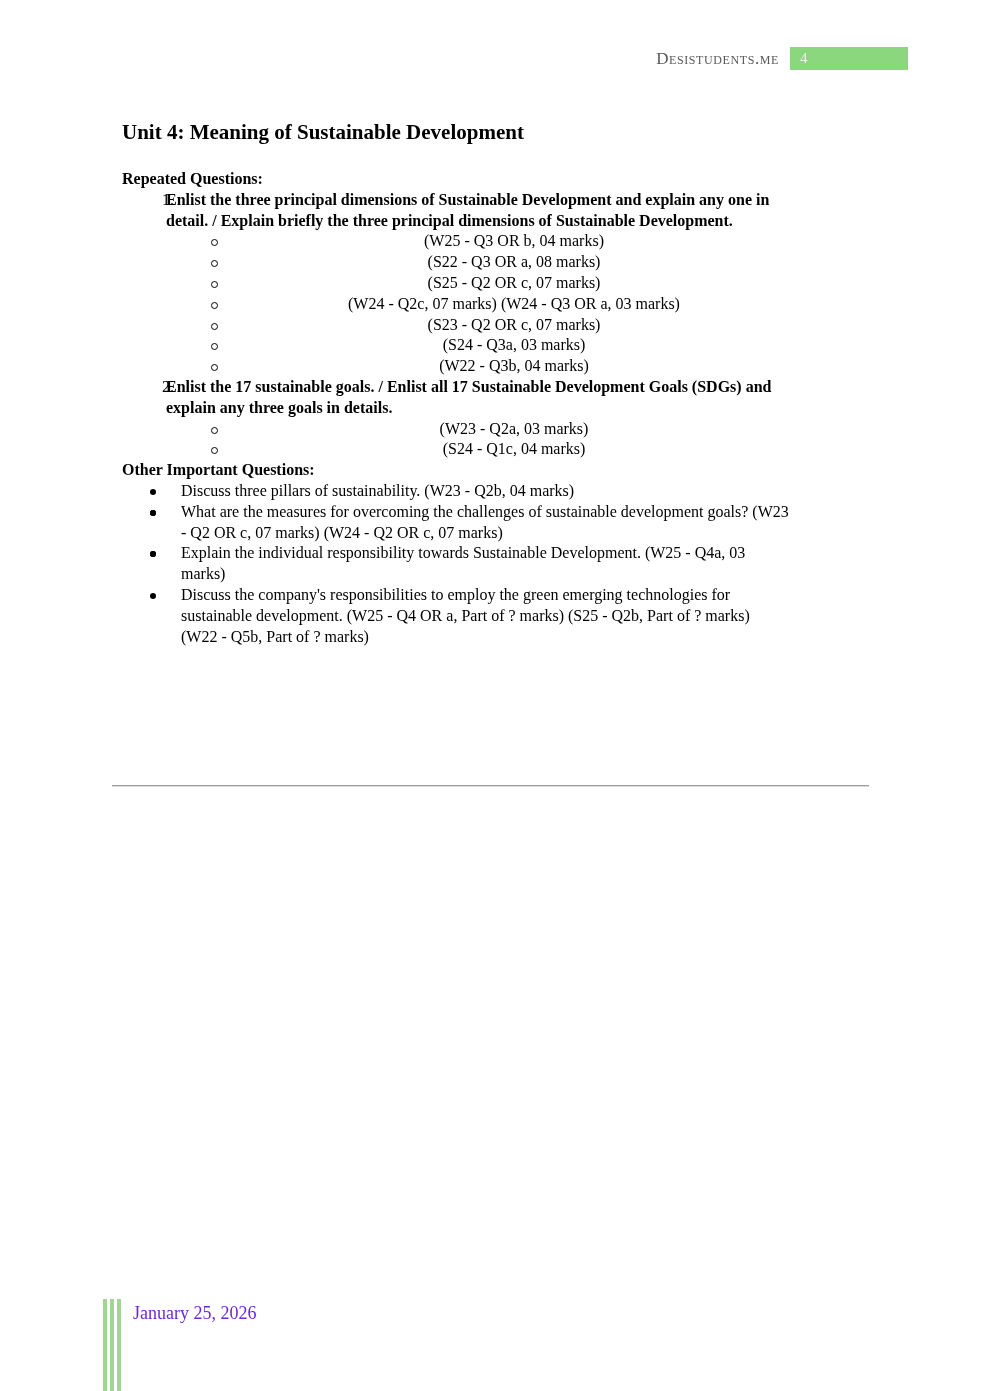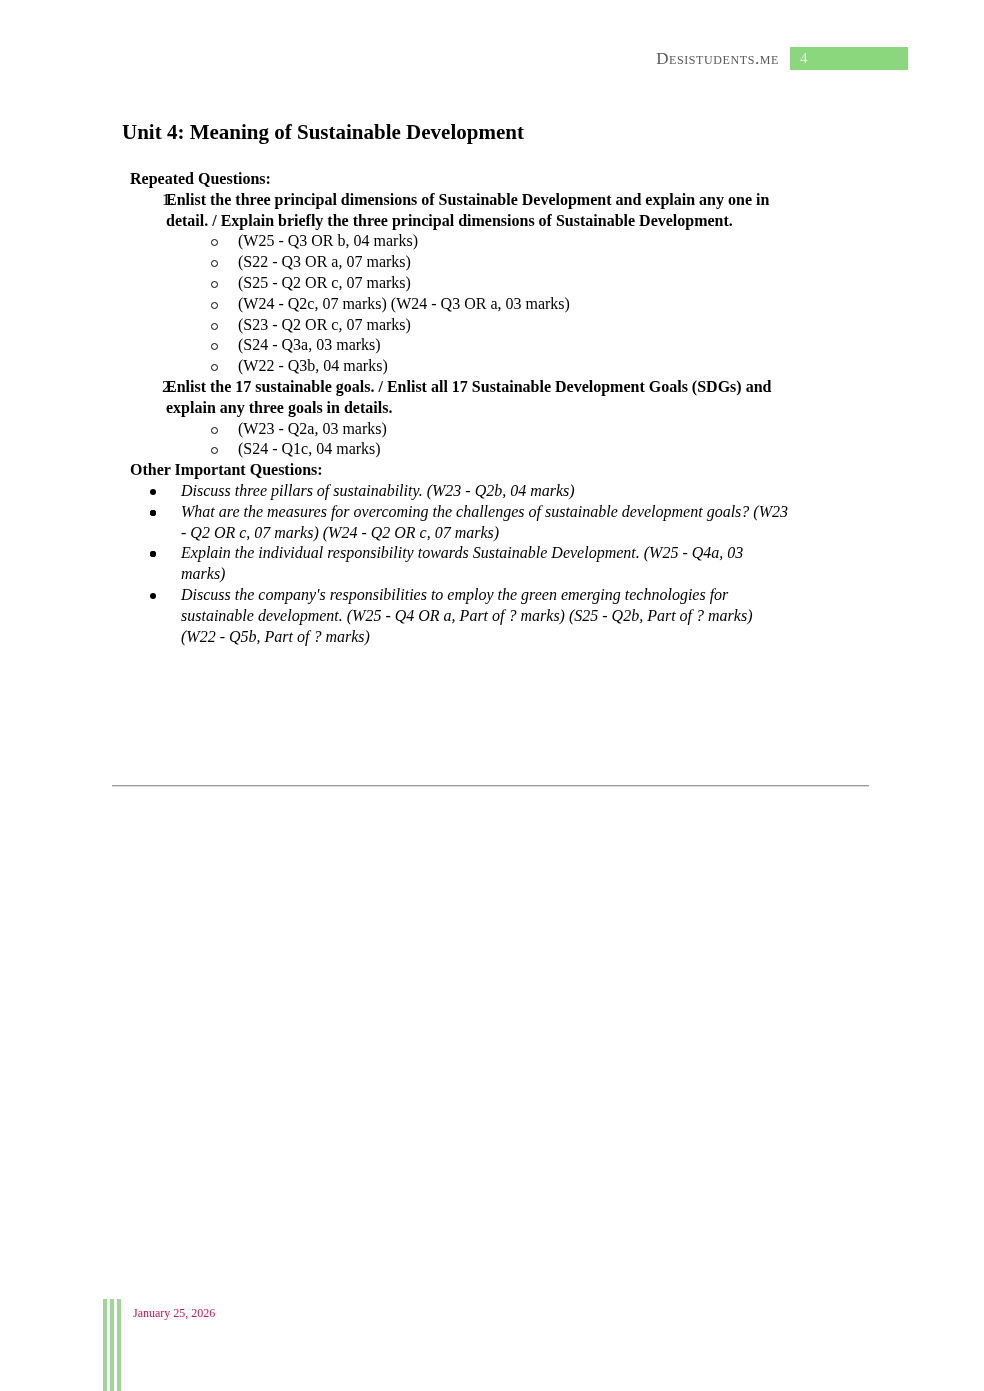--- a/index.html
+++ b/index.html
@@ -48,50 +48,49 @@
     line-height: 20.8px;
   }
   .doc-title {
     margin: 0 0 23px 0;
     font-size: 21px;
     line-height: 28px;
     font-weight: bold;
   }
   .section-heading {
     font-weight: bold;
-    margin-left: 8px;
   }
 
   .num-list, .marks-list, .bullet-list { margin: 0; padding: 0; list-style: none; }
 
   .num-item { position: relative; }
   .num-marker {
     position: absolute;
     left: 40px;
     top: 0;
     font-weight: normal;
   }
   .num-text {
     margin-left: 44px;
     font-weight: bold;
   }
 
-  .mark-item { position: relative; margin-left: 116px; }
+  .mark-item { position: relative; margin-left: 116px; text-align: center; }
   .circle-bullet {
     position: absolute;
     left: -27px;
     top: 8px;
     width: 5px;
     height: 5px;
     border: 1.4px solid #000;
     border-radius: 50%;
     box-sizing: content-box;
   }
 
-  .bullet-item { position: relative; margin-left: 59px; font-style: italic; }
+  .bullet-item { position: relative; margin-left: 59px; }
   .disc-bullet {
     position: absolute;
     left: -31px;
     top: 8px;
     width: 6px;
     height: 6px;
     background: #000;
     border-radius: 50%;
   }
 
@@ -117,23 +116,23 @@
   }
   .footer-bar {
     width: 4px;
     height: 100%;
     background: var(--bar-green, #a0d593);
   }
   .footer-date {
     position: absolute;
     left: 133px;
     top: 1303px;
-    font-size: 12px;
+    font-size: 18px;
     line-height: 21px;
-    color: #be185d;
+    color: #6d28d9;
   }
 </style>
 </head>
 <body>
 
 <div class="page">
 
   <div class="header">
     <span class="site-name">Desistudents.me</span>
     <div class="page-badge">4</div>
@@ -148,21 +147,21 @@
           <div class="num-item">
     <span class="num-marker">1.</span>
     <div class="num-text">Enlist the three principal dimensions of Sustainable Development and explain any one in detail. / Explain briefly the three principal dimensions of Sustainable Development.</div>
     <div class="marks-list">
               <div class="mark-item">
     <span class="circle-bullet"></span>
     <span>(W25 - Q3 OR b, 04 marks)</span>
   </div>
               <div class="mark-item">
     <span class="circle-bullet"></span>
-    <span>(S22 - Q3 OR a, 07 marks)</span>
+    <span>(S22 - Q3 OR a, 08 marks)</span>
   </div>
               <div class="mark-item">
     <span class="circle-bullet"></span>
     <span>(S25 - Q2 OR c, 07 marks)</span>
   </div>
               <div class="mark-item">
     <span class="circle-bullet"></span>
     <span>(W24 - Q2c, 07 marks) (W24 - Q3 OR a, 03 marks)</span>
   </div>
               <div class="mark-item">

